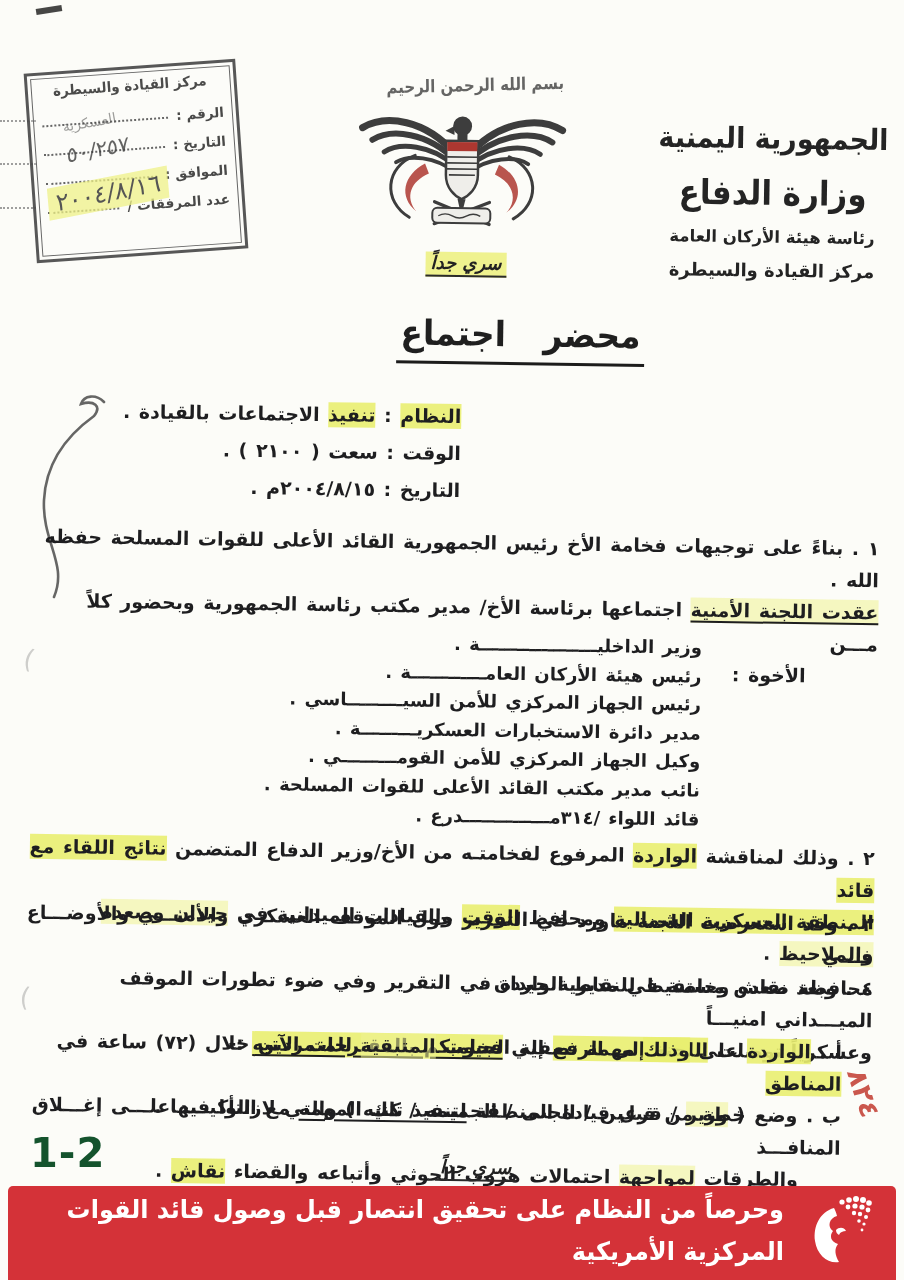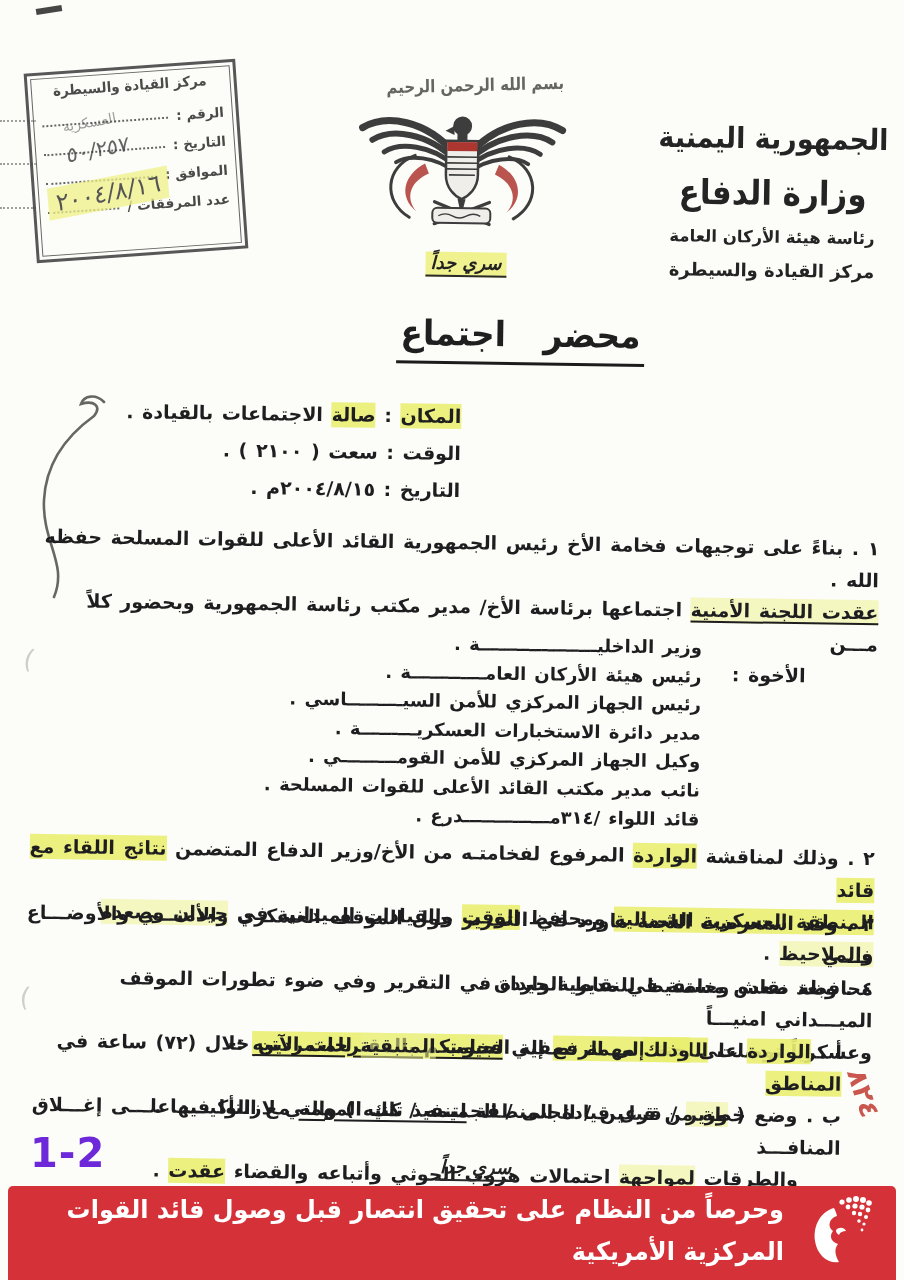--- a/index.html
+++ b/index.html
@@ -69,21 +69,21 @@
   .item-b{top:1094px;right:56px;left:30px;}
   .item-b .tl:nth-child(2){padding-right:42px;}
 
   .seg-h{background:rgba(233,238,112,.9);padding:1px 0 2px;}
   .seg-hl{background:rgba(238,242,145,.55);padding:1px 0 2px;}
   .seg-u{text-decoration:underline;text-decoration-thickness:2.2px;text-underline-offset:4px;}
 
   
   .margin-note{position:absolute;right:16px;top:1078px;font-size:27px;color:#c23b30;font-weight:600;
     transform:rotate(72deg) skewX(-6deg);opacity:.85;letter-spacing:2px;}
-  .page-label{position:absolute;left:30px;top:1130px;font-size:40px;font-weight:900;color:#6d28d9;
+  .page-label{position:absolute;left:30px;top:1130px;font-size:40px;font-weight:900;color:#14532d;
     direction:ltr;letter-spacing:1px;}
 
   
   .banner{position:absolute;left:8px;right:8px;top:1186px;height:100px;background:#d43238;border-radius:5px;}
   .banner-text{position:absolute;inset:0;padding:5px 112px 0 16px;direction:rtl;text-align:right;color:#fff;}
   .banner-line{font-weight:800;font-size:24px;line-height:40px;transform:scaleY(1.05);}
   .banner-logo{position:absolute;right:16px;top:8px;}
 </style>
 </head>
 <body>
@@ -151,21 +151,21 @@
     <div class="hdr-line l0">الجمهورية اليمنية</div>
     <div class="hdr-line l1">وزارة الدفاع</div>
     <div class="hdr-line l2">رئاسة هيئة الأركان العامة</div>
     <div class="hdr-line l3">مركز القيادة والسيطرة</div>
   </div>
 
   <div class="classif top">سري جداً</div>
   <div class="doc-title"><span>محضر اجتماع</span></div>
 
   <div class="blk meta">
-    <div class="tl"><span class="seg-h">المكان</span><span> : </span><span class="seg-h">صالة</span><span> الاجتماعات بالقيادة .</span></div>
+    <div class="tl"><span class="seg-h">النظام</span><span> : </span><span class="seg-h">تنفيذ</span><span> الاجتماعات بالقيادة .</span></div>
     <div class="tl"><span>الوقت : سعت ( ٢١٠٠ ) .</span></div>
     <div class="tl"><span>التاريخ : ٢٠٠٤/٨/١٥م .</span></div>
   </div>
 
   <div class="blk p1">
     <div class="tl"><span>١ . بناءً على توجيهات فخامة الأخ رئيس الجمهورية القائد الأعلى للقوات المسلحة حفظه الله .</span></div>
     <div class="tl"><span class="seg-u seg-hl">عقدت اللجنة الأمنية</span><span> اجتماعها برئاسة الأخ/ مدير مكتب رئاسة الجمهورية وبحضور كلاً مـــن</span></div>
     <div class="tl"><span>الأخوة :</span></div>
   </div>
 
@@ -194,21 +194,21 @@
     <div class="tl"><span>وعسكرياً توصلت </span><span class="seg-h">اللجنة إلى الرفع</span><span> إلي </span><span class="seg-h seg-u">فخامتكم بالمقترحات الآتيه</span><span> :-</span></div>
   </div>
 
   <div class="blk item-a">
     <div class="tl"><span>أ . </span><span class="seg-h">الواردة</span><span> على </span><span class="seg-h">وذلك</span><span> مهمة تصفية الجيوب </span><span class="seg-hl">المتبقية</span><span> للمتمردين خلال (٧٢) ساعة في </span><span class="seg-h">المناطق</span></div>
     <div class="tl"><span>( </span><span class="seg-hl">وزير</span><span> / قرعين / الجنى / الجميمه / كنيه ) والتي لازالوا فيها .</span></div>
   </div>
 
   <div class="blk item-b">
     <div class="tl"><span>ب . وضع خطة من قبل قيادة المنطقة </span><span class="seg-u">لتنفيذ تلك المهمه</span><span> مع التأكيـــد علـــى إغـــلاق المنافـــذ</span></div>
-    <div class="tl"><span>والطرقات </span><span class="seg-hl">لمواجهة</span><span> احتمالات هروب الحوثي وأتباعه والقضاء </span><span class="seg-h">عقدت</span><span> .</span></div>
+    <div class="tl"><span>والطرقات </span><span class="seg-hl">لمواجهة</span><span> احتمالات هروب الحوثي وأتباعه والقضاء </span><span class="seg-h">نقاش</span><span> .</span></div>
   </div>
 
   <div class="classif bottom">سري جداً</div>
 </div>
 
 <div class="margin-note">٨٢٤</div>
 
 <div class="page-label">1-2</div>
 
 <div class="banner">

